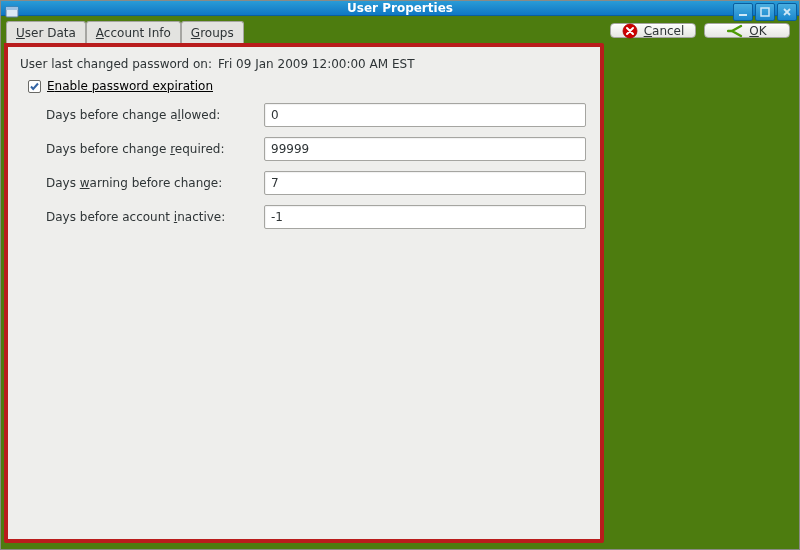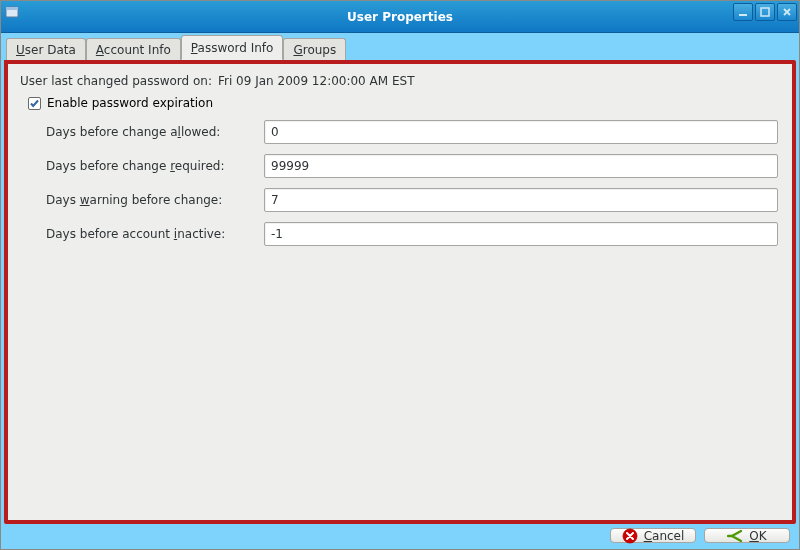--- a/index.html
+++ b/index.html
@@ -14,21 +14,21 @@
     overflow: hidden;
   }
   .window {
     width: 800px;
     height: 550px;
     display: flex;
     flex-direction: column;
     border: 1px solid #8a8a85;
   }
   .titlebar {
-    height: 32px;
+    height: 15px;
     background: linear-gradient(to bottom, #2a9bd6, #0f77c4);
     color: #fff;
     display: flex;
     align-items: center;
     justify-content: center;
     position: relative;
     border-bottom: 1px solid #0a5e9e;
   }
   .titlebar .title {
     font-weight: bold;
@@ -60,22 +60,22 @@
     color: #cfe8f7;
     display: flex;
     align-items: center;
     justify-content: center;
     font-size: 11px;
     margin-left: 2px;
   }
   .content-area {
     flex: 1 1 auto;
     display: flex;
-    flex-direction: column;
-    background: #7dd3fc;
+    flex-direction: row;
+    background: #4d7c0f;
     padding: 3px 3px 6px 3px;
   }
   .tab-container {
     flex: 1 1 auto;
     display: flex;
     flex-direction: column;
   }
   .tab-strip {
     display: flex;
     align-items: flex-end;
@@ -117,20 +117,21 @@
     margin-bottom: 8px;
     color: #2e3436;
     font-size: 12px;
   }
   .checkbox-row {
     display: flex;
     align-items: center;
     gap: 6px;
     margin-left: 8px;
     margin-bottom: 10px;
+    text-decoration: underline;
   }
   .check {
     width: 13px;
     height: 13px;
     border: 1px solid #6a6a66;
     background: #fff;
     border-radius: 2px;
     display: flex;
     align-items: center;
     justify-content: center;
@@ -227,23 +228,20 @@
 
   <div class="content-area">
     <div class="tab-container">
       <div class="tab-strip">
         <div class="tab">
           <span></span><span class="u">U</span><span>ser Data</span>
         </div>
         <div class="tab">
           <span></span><span class="u">A</span><span>ccount Info</span>
         </div>
-        <div class="tab active">
-          <span></span><span class="u">P</span><span>assword Info</span>
-        </div>
         <div class="tab">
           <span></span><span class="u">G</span><span>roups</span>
         </div>
       </div>
 
       <div class="tab-panel">
         <div class="info-line">
           <span>User last changed password on:</span>
           <span>Fri 09 Jan 2009 12:00:00 AM EST</span>
         </div>

